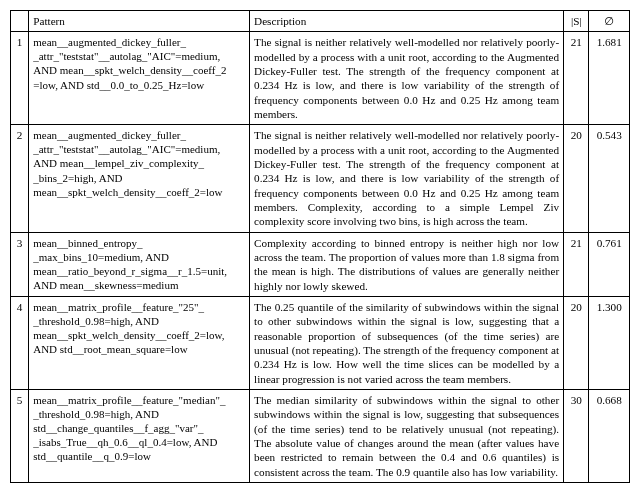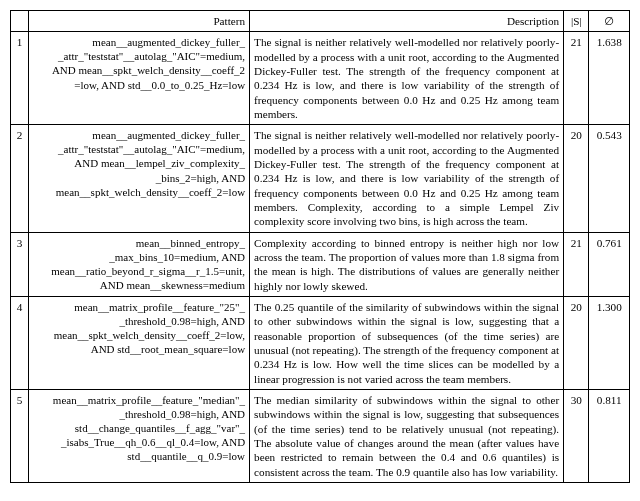--- a/index.html
+++ b/index.html
@@ -12,21 +12,21 @@
   }
   table{
     border-collapse:collapse;
     width:620px;
     table-layout:fixed;
   }
   th,td{
     border:1px solid #000;
     padding:3px 4px;
     vertical-align:top;
-    text-align:right;
+    text-align:left;
     word-wrap:break-word;
     line-height:1.28;
   }
   th{font-weight:400;}
   col.idx{width:18px;}
   col.pat{width:218px;}
   col.desc{width:310px;}
   col.s{width:25px;}
   col.phi{width:40px;}
   td.num,th.num{text-align:center;}
@@ -52,21 +52,21 @@
       <th class="num">|S|</th>
       <th class="num">∅</th>
     </tr>
   </thead>
   <tbody>
       <tr>
         <td class="num">1</td>
         <td class="pat">mean__augmented_dickey_fuller_ _attr_"teststat"__autolag_"AIC"=medium, AND mean__spkt_welch_density__coeff_2 =low, AND std__0.0_to_0.25_Hz=low</td>
         <td class="desc">The signal is neither relatively well-modelled nor relatively poorly-modelled by a process with a unit root, according to the Augmented Dickey-Fuller test. The strength of the frequency component at 0.234 Hz is low, and there is low variability of the strength of frequency components between 0.0 Hz and 0.25 Hz among team members.</td>
         <td class="num">21</td>
-        <td class="num">1.638</td>
+        <td class="num">1.681</td>
       </tr>
       <tr>
         <td class="num">2</td>
         <td class="pat">mean__augmented_dickey_fuller_ _attr_"teststat"__autolag_"AIC"=medium, AND mean__lempel_ziv_complexity_ _bins_2=high, AND mean__spkt_welch_density__coeff_2=low</td>
         <td class="desc">The signal is neither relatively well-modelled nor relatively poorly-modelled by a process with a unit root, according to the Augmented Dickey-Fuller test. The strength of the frequency component at 0.234 Hz is low, and there is low variability of the strength of frequency components between 0.0 Hz and 0.25 Hz among team members. Complexity, according to a simple Lempel Ziv complexity score involving two bins, is high across the team.</td>
         <td class="num">20</td>
         <td class="num">0.543</td>
       </tr>
       <tr>
         <td class="num">3</td>
@@ -80,16 +80,16 @@
         <td class="pat">mean__matrix_profile__feature_"25"_ _threshold_0.98=high, AND mean__spkt_welch_density__coeff_2=low, AND std__root_mean_square=low</td>
         <td class="desc">The 0.25 quantile of the similarity of subwindows within the signal to other subwindows within the signal is low, suggesting that a reasonable proportion of subsequences (of the time series) are unusual (not repeating). The strength of the frequency component at 0.234 Hz is low. How well the time slices can be modelled by a linear progression is not varied across the team members.</td>
         <td class="num">20</td>
         <td class="num">1.300</td>
       </tr>
       <tr>
         <td class="num">5</td>
         <td class="pat">mean__matrix_profile__feature_"median"_ _threshold_0.98=high, AND std__change_quantiles__f_agg_"var"_ _isabs_True__qh_0.6__ql_0.4=low, AND std__quantile__q_0.9=low</td>
         <td class="desc">The median similarity of subwindows within the signal to other subwindows within the signal is low, suggesting that subsequences (of the time series) tend to be relatively unusual (not repeating). The absolute value of changes around the mean (after values have been restricted to remain between the 0.4 and 0.6 quantiles) is consistent across the team. The 0.9 quantile also has low variability.</td>
         <td class="num">30</td>
-        <td class="num">0.811</td>
+        <td class="num">0.668</td>
       </tr>
     </tbody>
 </table>
 
 </body></html>

